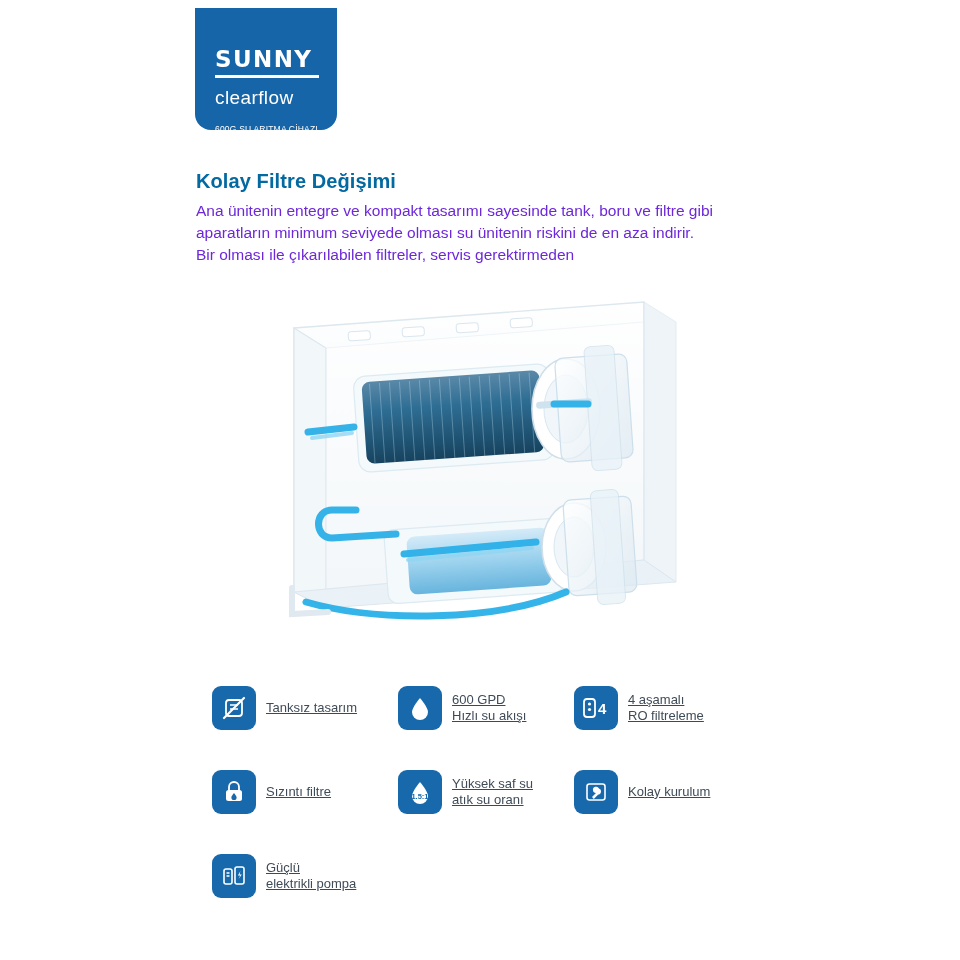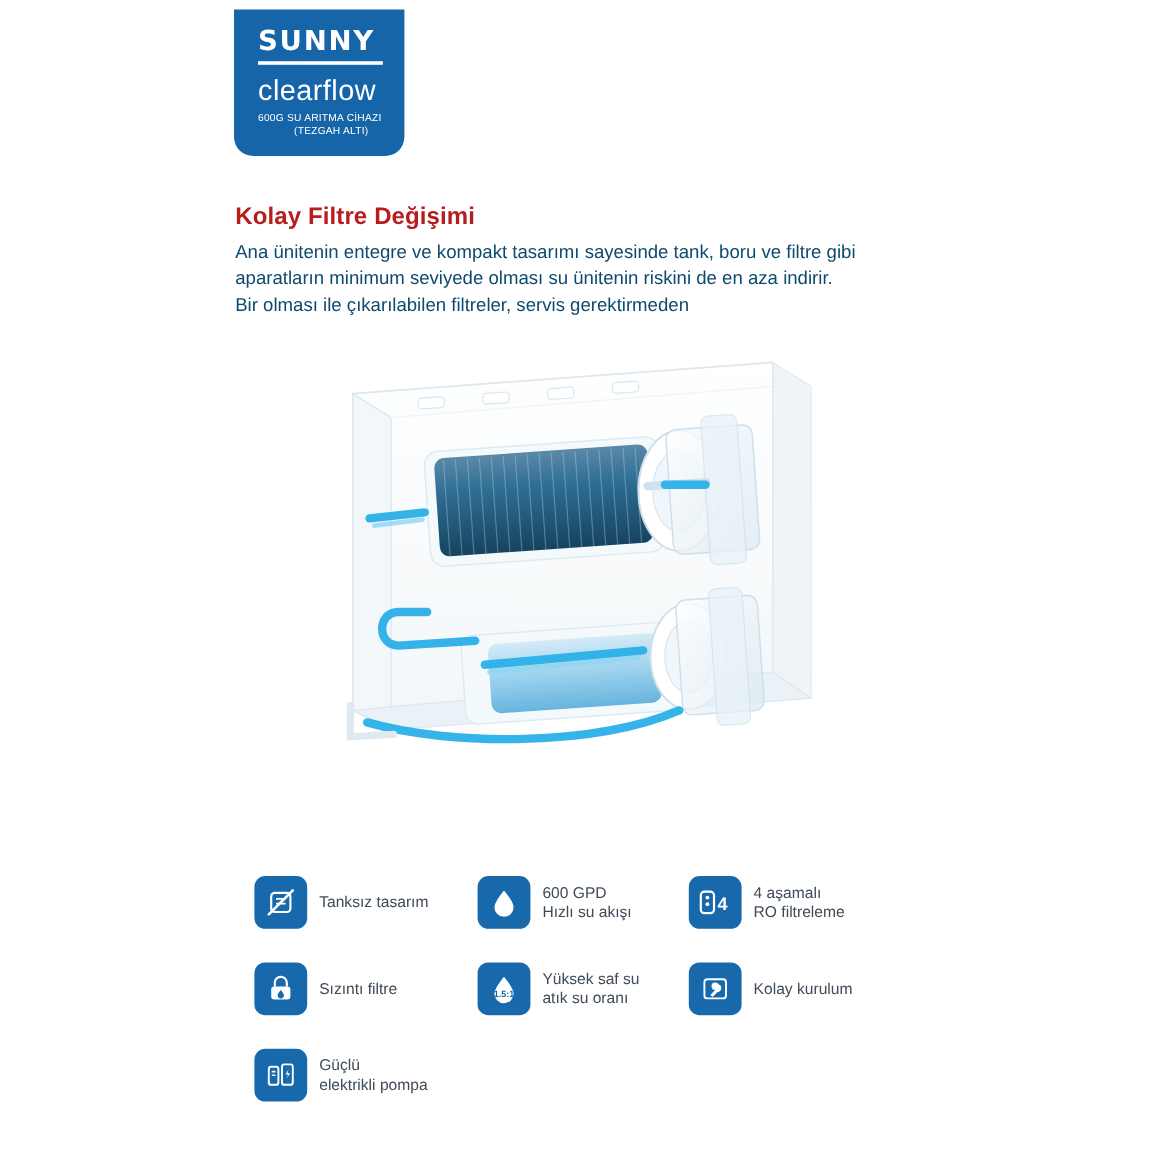--- a/index.html
+++ b/index.html
@@ -21,95 +21,97 @@
     position: absolute;
     left: 195px;
     top: 8px;
     width: 142px;
     height: 122px;
     background: #1565a8;
     color: #ffffff;
     border-bottom-left-radius: 16px;
     border-bottom-right-radius: 16px;
     box-sizing: border-box;
-    padding: 16px 0 0 20px;
+    padding: 40px 0 0 20px;
   }
   .logo-brand {
     font-size: 23px;
     font-weight: bold;
     letter-spacing: 1.4px;
     line-height: 1;
     font-family: "DejaVu Sans", sans-serif;
   }
   .logo-brand-underline {
     width: 104px;
     height: 3px;
     background: #ffffff;
     margin-top: 4px;
   }
   .logo-product {
-    font-size: 24px;
+    font-size: 19px;
     letter-spacing: 0.4px;
     margin-top: 10px;
     line-height: 1;
     font-weight: normal;
   }
   .logo-sub1 {
     font-size: 8.5px;
     letter-spacing: 0.2px;
-    margin-top: 5px;
+    margin-top: 17px;
     line-height: 1.25;
+    text-decoration: underline;
   }
   .logo-sub2 {
     font-size: 8.5px;
     letter-spacing: 0.2px;
     line-height: 1.25;
     text-align: center;
   }
 
   
   .headline {
     position: absolute;
     left: 196px;
     top: 170px;
     font-size: 20px;
     font-weight: bold;
-    color: #b91c1c;
+    color: #0369a1;
     letter-spacing: 0.1px;
   }
   .paragraph {
     position: absolute;
     left: 196px;
     top: 200px;
     width: 580px;
     font-size: 15.5px;
     line-height: 1.42;
-    color: #0c4a6e;
+    color: #6d28d9;
   }
   .paragraph p { margin: 0; }
 
   
   .product-art {
     position: absolute;
     left: 236px;
     top: 292px;
     width: 490px;
     height: 340px;
   }
 
   
   .features {
     position: absolute;
     left: 212px;
-    top: 716px;
+    top: 672px;
     width: 580px;
     display: grid;
     grid-template-columns: 186px 176px 218px;
     grid-auto-rows: 72px;
-    row-gap: 0px;
+    row-gap: 12px;
+    text-decoration: underline;
   }
   .feature {
     display: flex;
     align-items: center;
     gap: 10px;
   }
   .feat-icon {
     width: 44px;
     height: 44px;
     border-radius: 9px;

